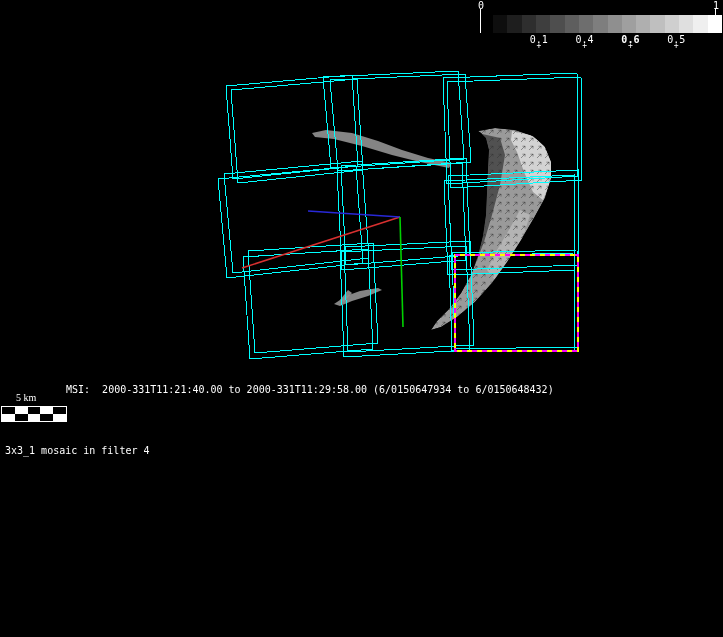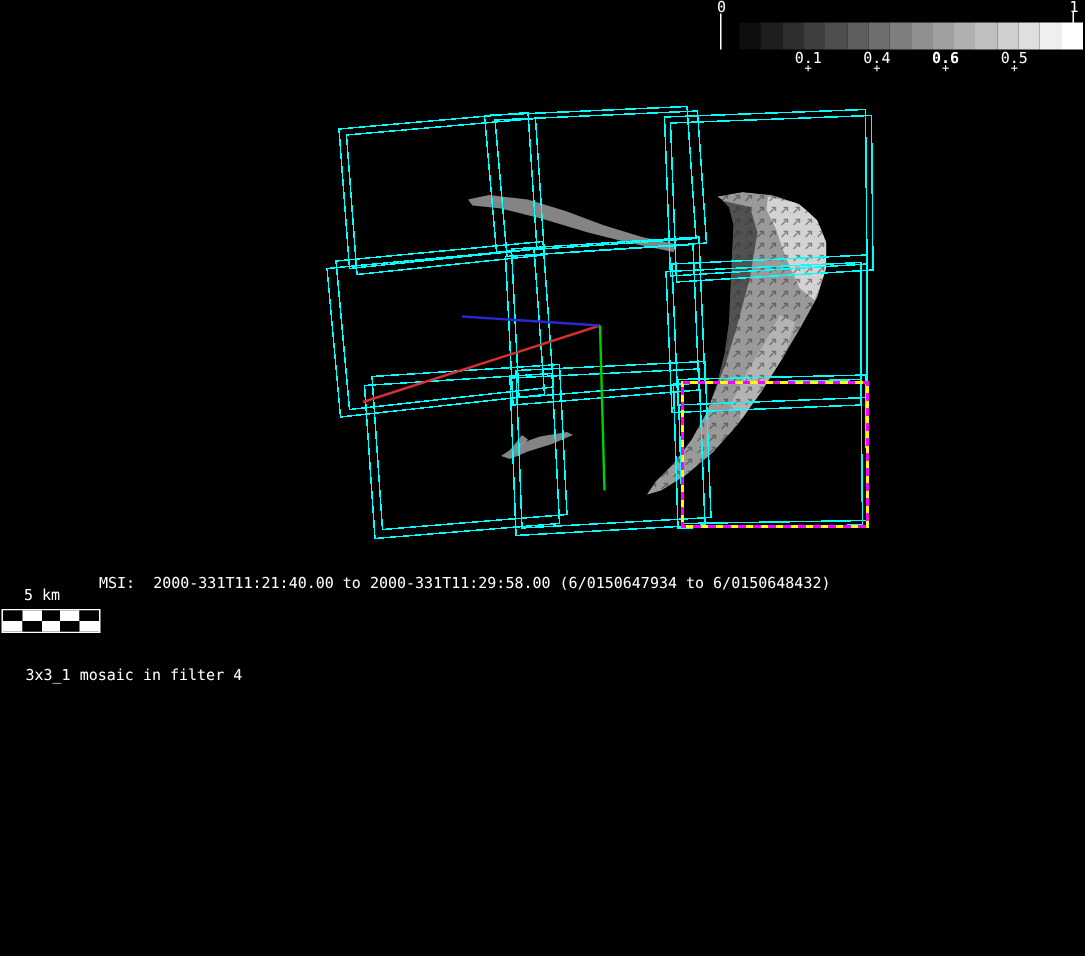--- a/index.html
+++ b/index.html
@@ -14,28 +14,28 @@
   #cb-ticks{position:absolute;left:493px;top:15px;width:229px;height:36px;pointer-events:none;}
   .cb-tick-label{position:absolute;top:19px;transform:translateX(-50%);color:#fff;font-size:10px;}
   .cb-plus{position:absolute;top:27px;transform:translateX(-50%);color:#fff;font-size:8px;line-height:8px;}
   .cb-line{position:absolute;width:1px;background:#fff;}
   #cb-line-min{left:480px;top:9px;height:24px;}
   #cb-line-max{left:715px;top:8px;height:23px;}
   #cb-min{left:478px;top:0px;}
   #cb-max{left:713px;top:0px;}
   
   #scalebar{position:absolute;left:0;top:390px;width:80px;height:34px;}
-  #sb-label{position:absolute;left:16px;top:2px;}
+  #sb-label{position:absolute;left:16px;top:2px;font-family:Liberation Serif, serif;}
   #checker{position:absolute;left:1px;top:16px;width:64px;height:14px;border:1px solid #fff;display:flex;flex-direction:column;}
   .ck-row{flex:1 1 auto;display:flex;}
   .ck-cell{flex:1 1 auto;}
   
   #time-line{left:66px;top:384px;}
   #seq-line{left:5px;top:431px;}
-  #desc-line{left:17px;top:445px;}
+  #desc-line{left:5px;top:445px;}
 </style>
 </head>
 <body>
 
 <div class="stage">
 
   <svg id="scene" width="723" height="637" viewBox="0 0 723 637">
       <defs>
         <pattern id="plates" width="8" height="8" patternUnits="userSpaceOnUse">
           <path d="M1 6 L5 2 M2.4 2.2 H5.2 M5 2 V4.6" stroke="#2e2e2e" stroke-width="0.9" fill="none" opacity="0.5"></path>

